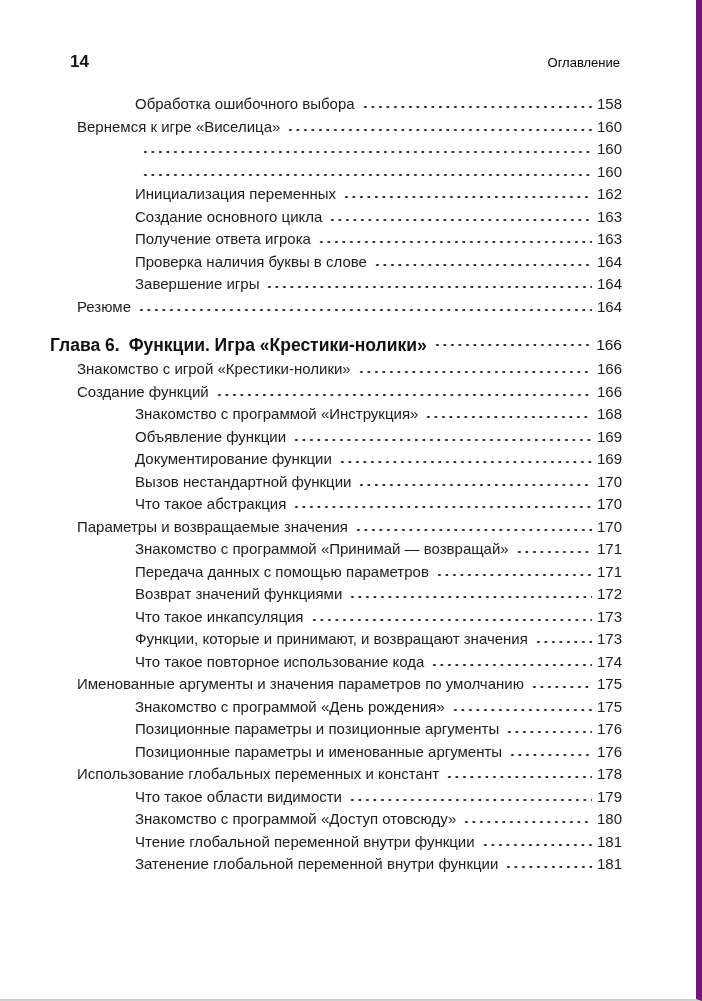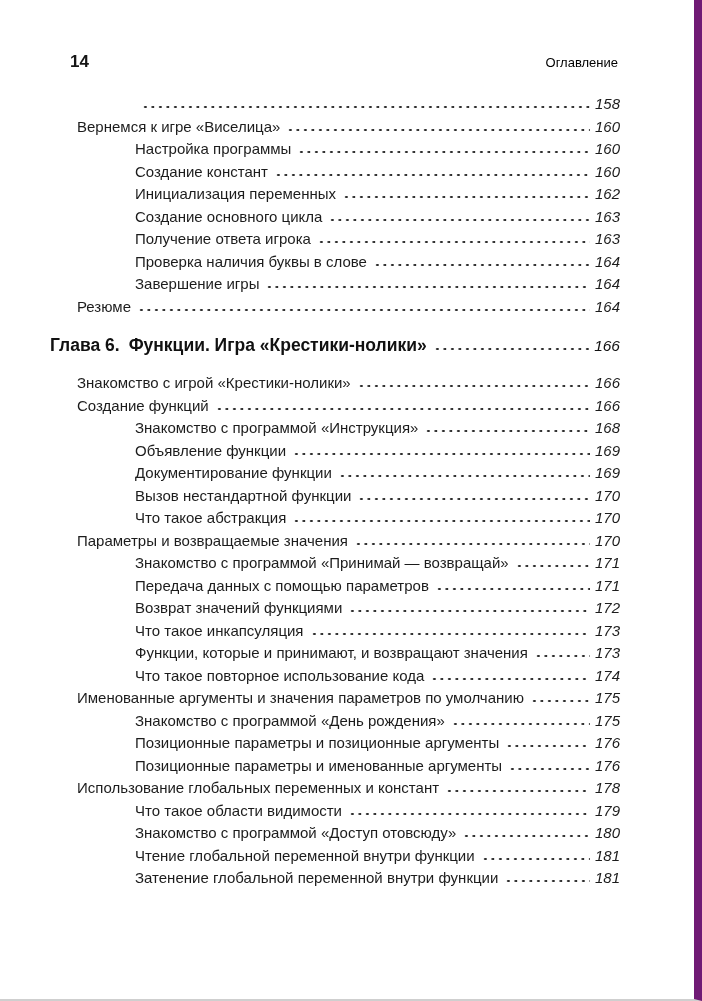--- a/index.html
+++ b/index.html
@@ -7,21 +7,21 @@
   body {
     width: 702px; height: 1001px;
     font-family: "Liberation Sans", "DejaVu Sans", sans-serif;
     color: #1a1a1a;
     overflow: hidden;
   }
   .page {
     position: relative;
     width: 702px; height: 1001px;
     background: #fff;
-    border-right: 8px solid #701a75;
+    border-right: 6px solid #701a75;
     border-bottom: 2px solid #cfcfcf;
   }
   .page-header {
     position: absolute;
     top: 52px; left: 70px; right: 76px;
     display: flex; justify-content: space-between; align-items: baseline;
   }
   .folio { font-weight: 700; font-size: 17px; color: #151515; }
   .running-head { font-size: 13px; color: #000000; }
 
@@ -41,64 +41,64 @@
   .entry .dots {
     flex: 1 1 auto;
     min-width: 10px;
     height: 4px;
     margin: 0 5px 0 7px;
     background-image: radial-gradient(circle at 3.5px 2px, #2e2e2e 1.2px, transparent 1.45px);
     background-size: 7.5px 4px;
     background-repeat: repeat-x;
     background-position: left bottom;
   }
-  .entry .pagenum { white-space: nowrap; font-style: italic; }
+  .entry .pagenum { white-space: nowrap; }
 
   .lvl0 { margin-left: 0; }
   .lvl1 { margin-left: 27px; }
   .lvl2 { margin-left: 85px; }
 
   .chapter {
     font-size: 17.5px;
     line-height: 26px;
     margin-top: 14px;
-    margin-bottom: 13px;
+    margin-bottom: 0;
     font-weight: 700;
     color: #111;
+    align-items: center;
   }
   .chapter .chapter-label { font-weight: 700; margin-right: 9px; }
   .chapter .pagenum { font-weight: 400; font-size: 15.5px; }
 </style>
 </head>
 <body>
 
 <div class="page">
 
   <div class="page-header">
     <span class="folio">14</span>
     <span class="running-head">Оглавление</span>
   </div>
 
   <div class="toc" id="toc-list">
       <div class="entry lvl2">
+        <span class="title">Обработка ошибочного выбора</span>
         <span class="dots"></span>
         <span class="pagenum">158</span>
       </div>
       <div class="entry lvl1">
         <span class="title">Вернемся к игре «Виселица»</span>
         <span class="dots"></span>
         <span class="pagenum">160</span>
       </div>
       <div class="entry lvl2">
-        <span class="title">Настройка программы</span>
         <span class="dots"></span>
         <span class="pagenum">160</span>
       </div>
       <div class="entry lvl2">
-        <span class="title">Создание констант</span>
         <span class="dots"></span>
         <span class="pagenum">160</span>
       </div>
       <div class="entry lvl2">
         <span class="title">Инициализация переменных</span>
         <span class="dots"></span>
         <span class="pagenum">162</span>
       </div>
       <div class="entry lvl2">
         <span class="title">Создание основного цикла</span>

